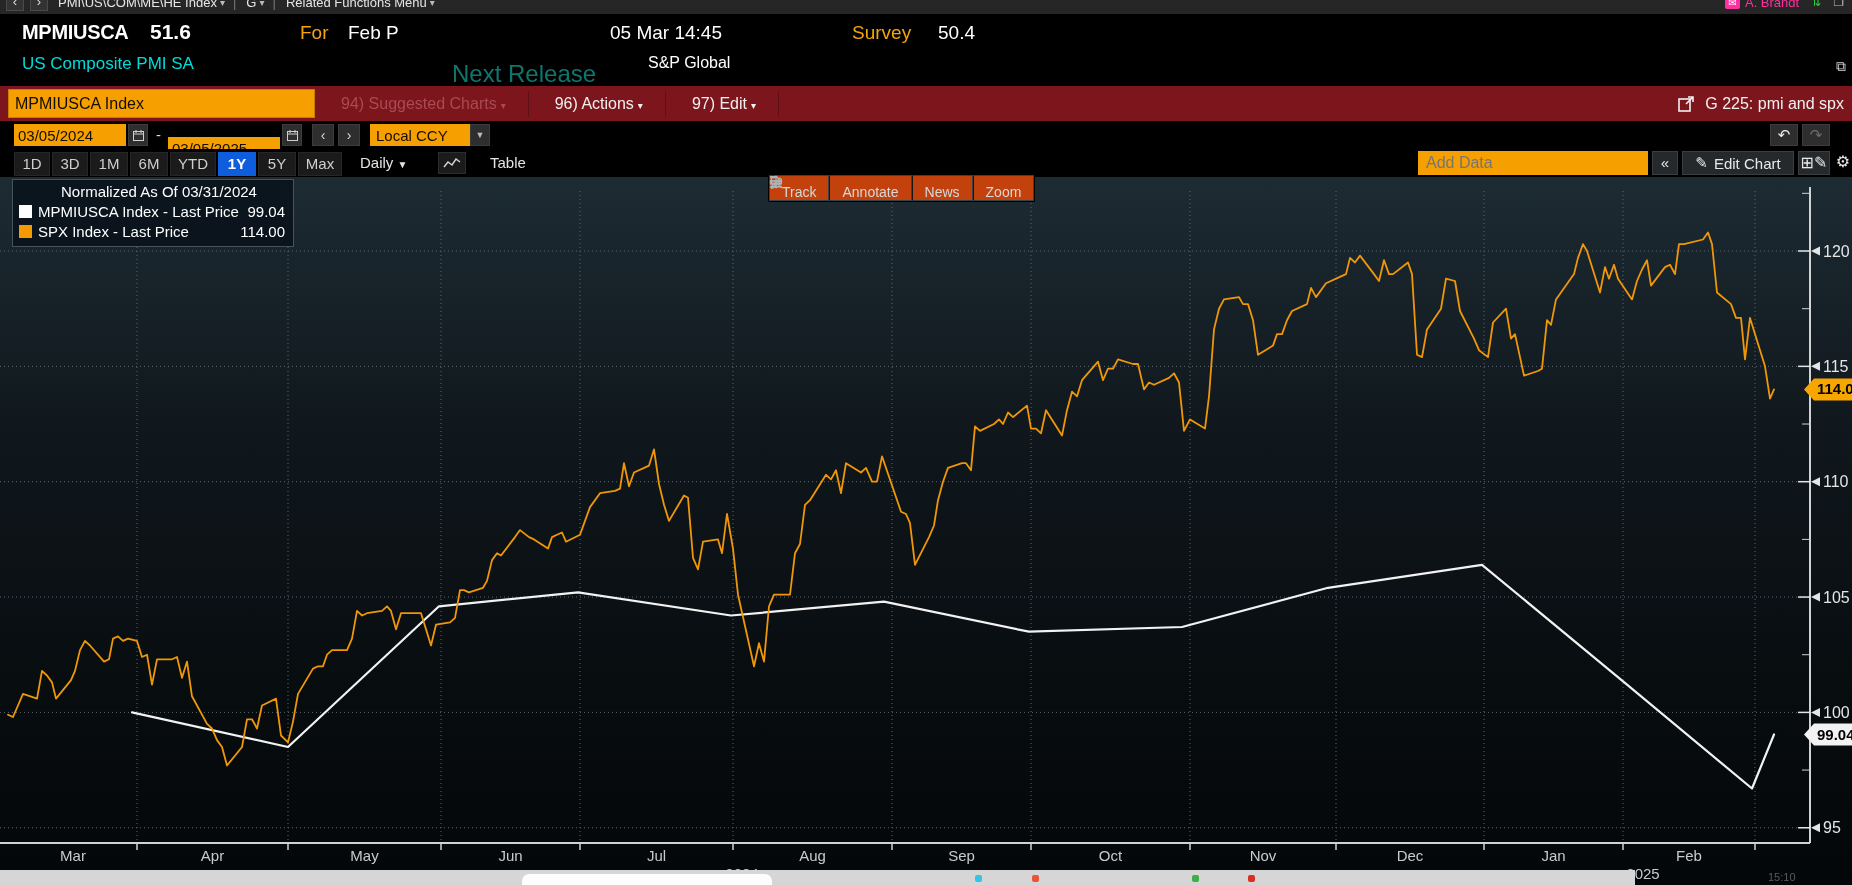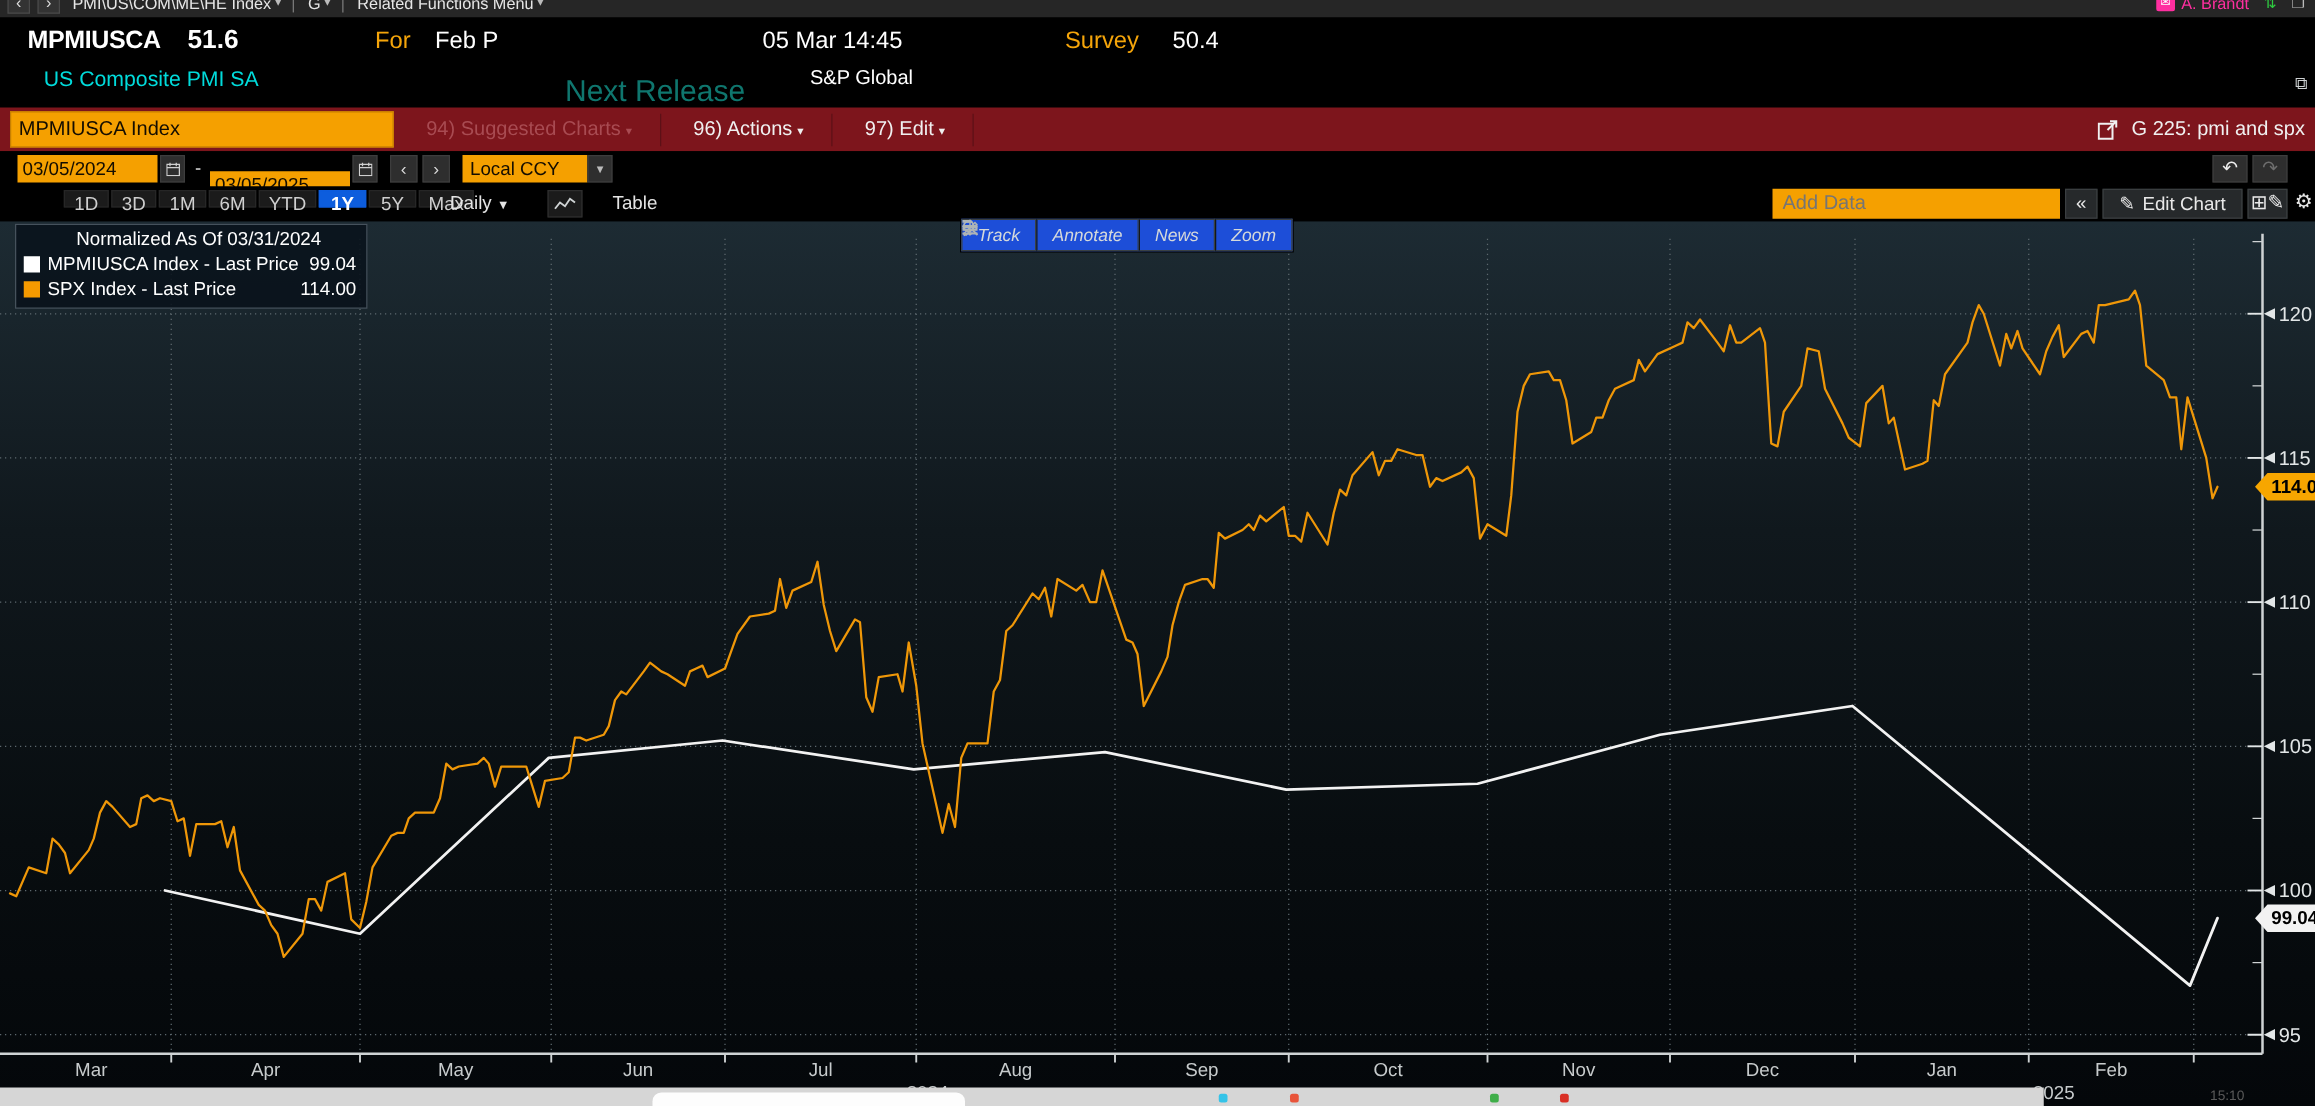--- a/index.html
+++ b/index.html
@@ -22,21 +22,21 @@
   .hdr{position:absolute;left:0;top:14px;width:1852px;height:72px;background:#000;}
   .hdr span{position:absolute;white-space:nowrap;}
   .h-tkr{left:22px;top:7px;color:#fff;font-size:20px;font-weight:bold;letter-spacing:-0.3px;}
   .h-last{left:150px;top:6px;color:#fff;font-size:21px;font-weight:bold;}
   .h-for{left:300px;top:8px;color:#f5a50a;font-size:19px;}
   .h-period{left:348px;top:8px;color:#fff;font-size:19px;}
   .h-nrl{left:452px;top:8px;color:#0f766e;font-size:24px;margin-top:38px;}
   .h-nrv{left:610px;top:8px;color:#fff;font-size:19px;}
   .h-svl{left:852px;top:8px;color:#f5a50a;font-size:19px;}
   .h-svv{left:938px;top:8px;color:#fff;font-size:19px;}
-  .h-desc{left:35px;top:40px;color:#00dbdb;font-size:17px;}
+  .h-desc{left:22px;top:40px;color:#00dbdb;font-size:17px;}
   .h-src{left:648px;top:40px;color:#ffffff;font-size:16px;}
   .h-popout{position:absolute;right:6px;top:44px;color:#cfd3d4;font-size:14px;}
 
   
   .redbar{position:absolute;left:0;top:86px;width:1852px;height:35px;background:#7d151c;display:flex;align-items:center;}
   .ticker-input{margin-left:8px;width:307px;height:29px;background:#f5a000;border:1px solid #c77f00;color:#140d00;font-size:16px;padding:0 6px;outline:none;}
   .rb-item{color:#f0f0f0;font-size:16px;margin-left:26px;white-space:nowrap;}
   .rb-muted{color:#a84b52;}
   .rb-caret{font-size:10px;color:inherit;margin-left:4px;}
   .rb-sep{width:1px;height:26px;background:#5d1016;margin-left:22px;}
@@ -50,42 +50,42 @@
   .calbox{width:20px;background:#2e2e2e;border:1px solid #3d3d3d;display:flex;align-items:center;justify-content:center;}
   .navbox{width:22px;background:#2e2e2e;border:1px solid #3d3d3d;color:#d8d8d8;text-align:center;line-height:20px;font-size:14px;}
   .dash{position:absolute;left:156px;top:5px;color:#ddd;font-size:15px;}
   .ccy{background:#f5a000;border:none;color:#140d00;font-size:15px;width:100px;height:22px;padding:0 6px;}
   .ccy-caret{width:20px;background:#2e2e2e;border:1px solid #3d3d3d;color:#bbb;font-size:9px;text-align:center;line-height:20px;}
   .undo{color:#eee;}.redo{color:#6e6e6e;}
   .histbox{width:28px;background:#2e2e2e;border:1px solid #3d3d3d;text-align:center;line-height:20px;font-size:15px;}
 
   
   .rangerow{position:absolute;left:0;top:149px;width:1852px;height:28px;background:#000;}
-  .rng{position:absolute;top:3px;height:14px;line-height:22px;text-align:center;color:#cfcfcf;font-size:15px;background:#1b1b1b;border:1px solid #262626;margin-left:37px;}
+  .rng{position:absolute;top:3px;height:24px;line-height:22px;text-align:center;color:#cfcfcf;font-size:15px;background:#1b1b1b;border:1px solid #262626;}
   .rng.sel{background:#0d5ddd;color:#fff;border-color:#0d5ddd;font-weight:bold;}
   .freq{position:absolute;top:3px;color:#e4e4e4;font-size:15px;line-height:22px;}
   .freq .vcaret{font-size:10px;color:#e4e4e4;}
   .charticon{position:absolute;top:3px;width:28px;height:22px;background:#1b1b1b;border:1px solid #2e2e2e;display:flex;align-items:center;justify-content:center;}
   .tbl{position:absolute;top:3px;color:#e4e4e4;font-size:15px;line-height:22px;}
   .adddata{position:absolute;left:1418px;top:2px;width:230px;height:24px;background:#f5a000;border:none;color:#7c5e09;font-size:16px;padding:0 8px;outline:none;}
   .sqbtn{position:absolute;top:2px;height:24px;background:#26292b;border:1px solid #3a3e40;color:#e8e8e8;text-align:center;}
   .editchart{display:flex;align-items:center;justify-content:center;font-size:15px;gap:6px;}
 
   
   .chart{position:absolute;left:0;top:177px;width:1852px;height:708px;}
   .chart svg{position:absolute;left:0;top:0;}
 
   .legend{position:absolute;left:12px;top:2px;width:282px;background:rgba(9,18,27,0.88);border:1px solid #46525c;padding:3px 8px 5px 6px;z-index:5;}
   .lg-title{color:#fff;font-size:15px;text-align:center;padding-left:14px;margin-bottom:1px;}
   .lg-row{display:flex;align-items:center;height:20px;color:#fff;font-size:15px;}
   .lg-sw{width:13px;height:13px;margin-right:6px;flex:none;}
   .lg-val{margin-left:auto;}
 
   .tools{position:absolute;left:768px;top:-3px;display:flex;z-index:5;border:1px solid #000;}
-  .tool{display:flex;align-items:center;gap:6px;background:#1d4ed8;border:1px solid #3a4144;border-left-color:#14181a;color:#d5d9da;font-size:14px;height:26px;padding:0 12px;white-space:nowrap;font-style:italic;}
+  .tool{display:flex;align-items:flex-end;gap:6px;background:#c2410c;border:1px solid #3a4144;border-left-color:#14181a;color:#d5d9da;font-size:14px;height:26px;padding:0 12px;white-space:nowrap;}
   .tool:first-child{border-left-color:#3a4144;}
 
   .strip{position:absolute;left:0;top:693px;width:1635px;height:15px;background:#d6d6d6;z-index:6;}
   .pill{position:absolute;left:522px;top:4px;width:250px;height:11px;background:#fdfdfd;border-radius:7px 7px 0 0;}
   .dot{position:absolute;top:5px;width:7px;height:7px;border-radius:2px;}
   .clock{position:absolute;left:1768px;top:1px;color:#5a5a5a;font-size:11px;}
 </style>
 </head>
 <body>
 

